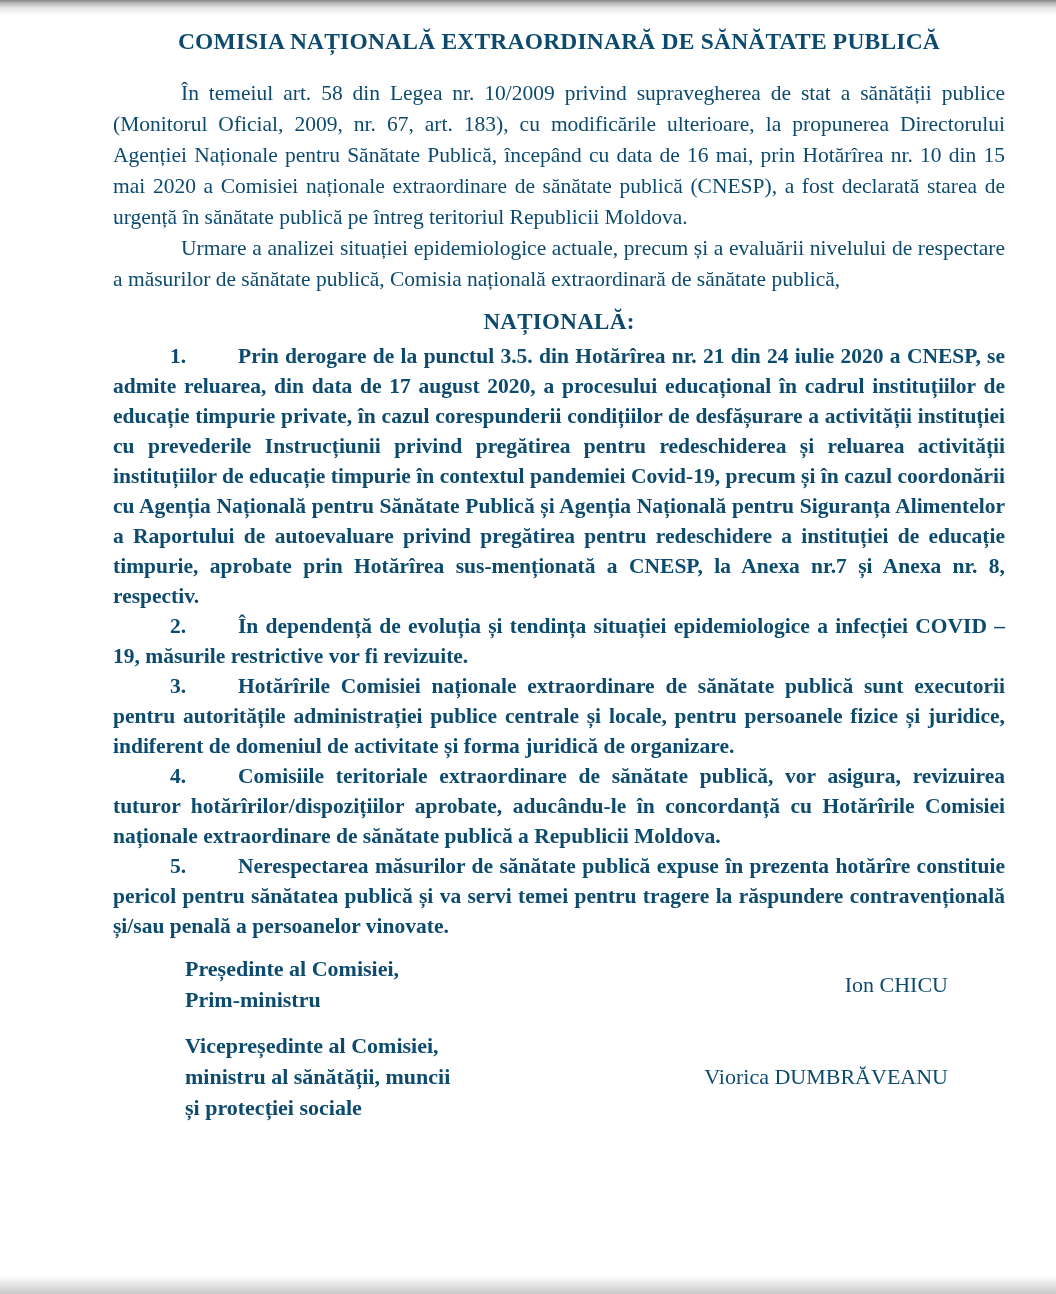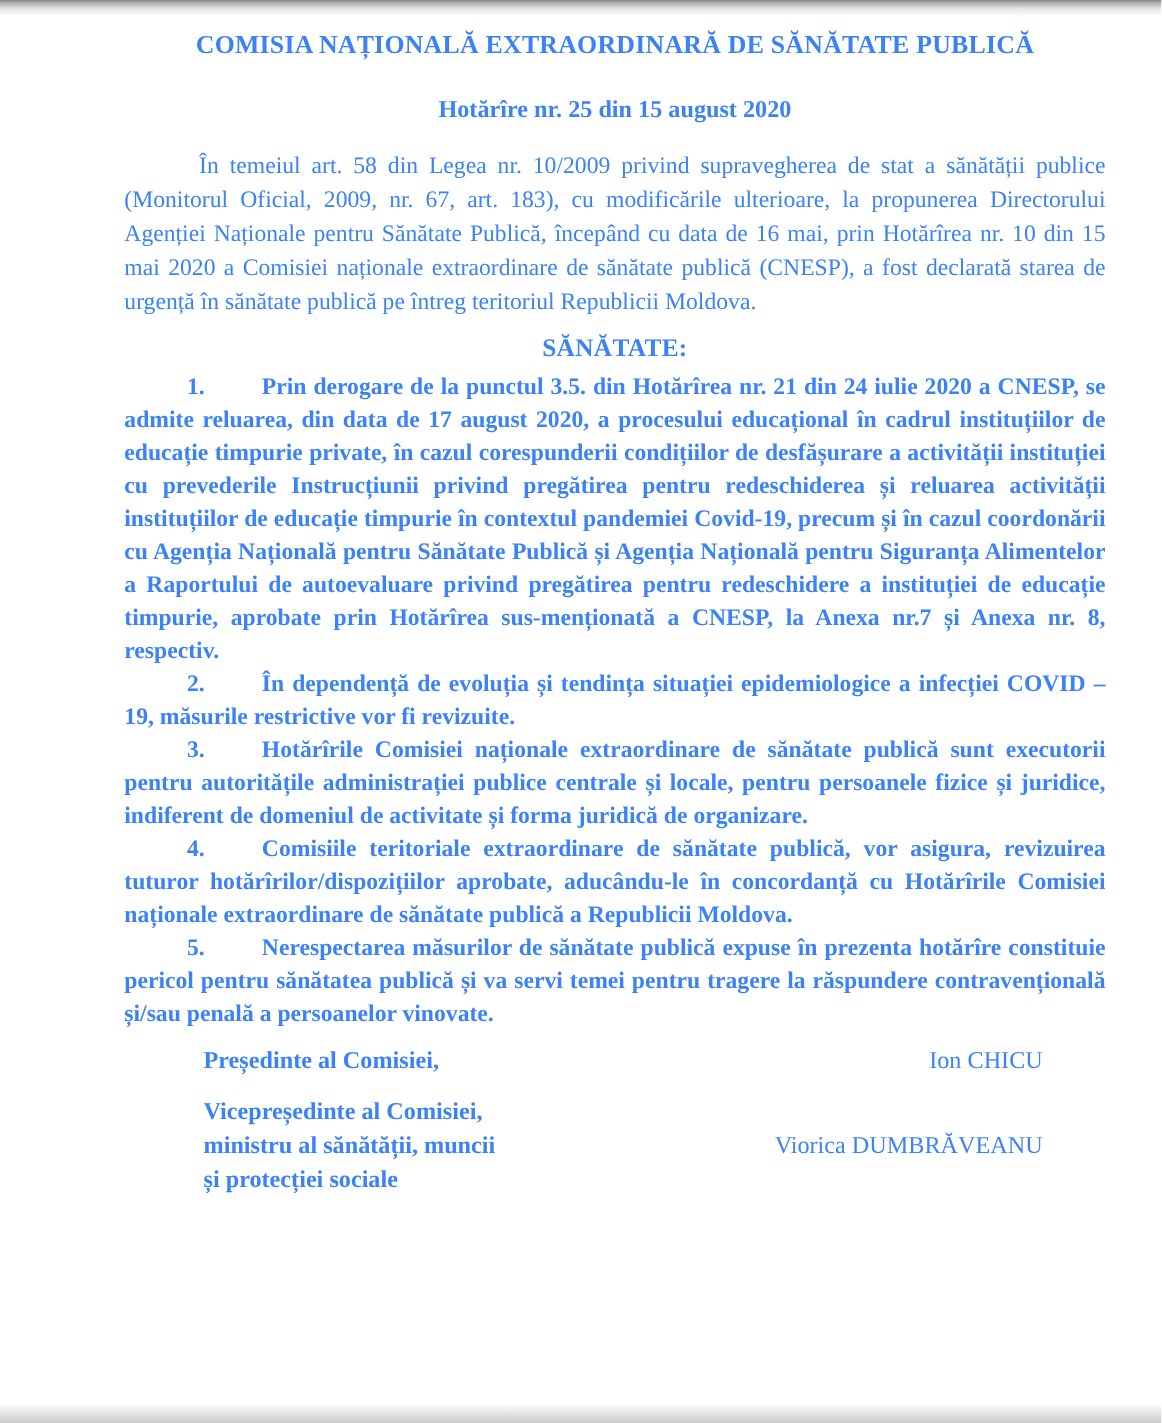--- a/index.html
+++ b/index.html
@@ -4,21 +4,21 @@
 <style>
   html, body { margin: 0; padding: 0; background: #ffffff; }
   .page {
     position: relative;
     width: 1056px;
     height: 1294px;
     margin: 0 auto;
     background: #ffffff;
     overflow: hidden;
     font-family: "Liberation Serif", "DejaVu Serif", serif;
-    color: #3b82f6;
+    color: #0c4a6e;
   }
   .edge-top {
     position: absolute; top: 0; left: 0; right: 0; height: 15px;
     background: linear-gradient(to bottom, #868686 0px, #b5b5b5 3px, #e6e6e6 8px, #ffffff 15px);
   }
   .edge-bottom {
     position: absolute; bottom: 0; left: 0; right: 0; height: 18px;
     background: linear-gradient(to bottom, rgba(255,255,255,0) 0%, #c9c9c9 100%);
   }
   .content {
@@ -95,43 +95,44 @@
 </head>
 <body>
 
 <div class="page">
   <div class="edge-top"></div>
 
   <div class="content">
 
     <h1 class="doc-title">COMISIA NAȚIONALĂ EXTRAORDINARĂ DE SĂNĂTATE PUBLICĂ</h1>
 
-    <h2 class="doc-subtitle">Hotărîre nr. 25 din 15 august 2020</h2>
 
     <p class="para first">În temeiul art. 58 din Legea nr. 10/2009 privind supravegherea de stat a sănătății publice (Monitorul Oficial, 2009, nr. 67, art. 183), cu modificările ulterioare, la propunerea Directorului Agenției Naționale pentru Sănătate Publică, începând cu data de 16 mai, prin Hotărîrea nr. 10 din 15 mai 2020 a Comisiei naționale extraordinare de sănătate publică (CNESP), a fost declarată starea de urgență în sănătate publică pe întreg teritoriul Republicii Moldova.</p>
 
+    <p class="para">Urmare a analizei situației epidemiologice actuale, precum și a evaluării nivelului de respectare a măsurilor de sănătate publică, Comisia națională extraordinară de sănătate publică,</p>
 
-    <h3 class="resolution-heading">SĂNĂTATE:</h3>
+    <h3 class="resolution-heading">NAȚIONALĂ:</h3>
 
     <p class="item"><span class="num">1.</span><span>Prin derogare de la punctul 3.5. din Hotărîrea nr. 21 din 24 iulie 2020 a CNESP, se admite reluarea, din data de 17 august 2020, a procesului educațional în cadrul instituțiilor de educație timpurie private, în cazul corespunderii condițiilor de desfășurare a activității instituției cu prevederile Instrucțiunii privind pregătirea pentru redeschiderea și reluarea activității instituțiilor de educație timpurie în contextul pandemiei Covid-19, precum și în cazul coordonării cu Agenția Națională pentru Sănătate Publică și Agenția Națională pentru Siguranța Alimentelor a Raportului de autoevaluare privind pregătirea pentru redeschidere a instituției de educație timpurie, aprobate prin Hotărîrea sus-menționată a CNESP, la Anexa nr.7 și Anexa nr. 8, respectiv.</span></p>
 
     <p class="item"><span class="num">2.</span><span>În dependență de evoluția și tendința situației epidemiologice a infecției COVID – 19, măsurile restrictive vor fi revizuite.</span></p>
 
     <p class="item"><span class="num">3.</span><span>Hotărîrile Comisiei naționale extraordinare de sănătate publică sunt executorii pentru autoritățile administrației publice centrale și locale, pentru persoanele fizice și juridice, indiferent de domeniul de activitate și forma juridică de organizare.</span></p>
 
     <p class="item"><span class="num">4.</span><span>Comisiile teritoriale extraordinare de sănătate publică, vor asigura, revizuirea tuturor hotărîrilor/dispozițiilor aprobate, aducându-le în concordanță cu Hotărîrile Comisiei naționale extraordinare de sănătate publică a Republicii Moldova.</span></p>
 
     <p class="item"><span class="num">5.</span><span>Nerespectarea măsurilor de sănătate publică expuse în prezenta hotărîre constituie pericol pentru sănătatea publică și va servi temei pentru tragere la răspundere contravențională și/sau penală a persoanelor vinovate.</span></p>
 
 
     <div class="signatures">
 
       <div class="sig-block">
         <div class="sig-left">
           <div>Președinte al Comisiei,</div>
+          <div>Prim-ministru</div>
         </div>
         <div class="sig-right">Ion CHICU</div>
       </div>
 
       <div class="sig-block">
         <div class="sig-left">
           <div>Vicepreședinte al Comisiei,</div>
           <div>ministru al sănătății, muncii</div>
           <div>și protecției sociale</div>
         </div>

